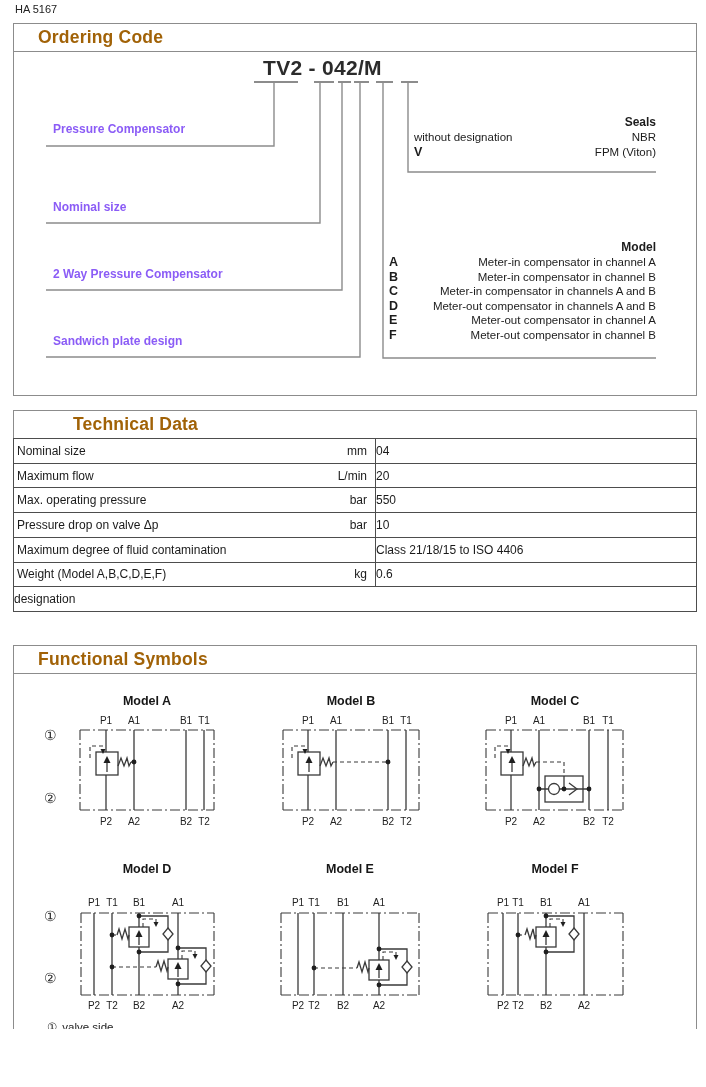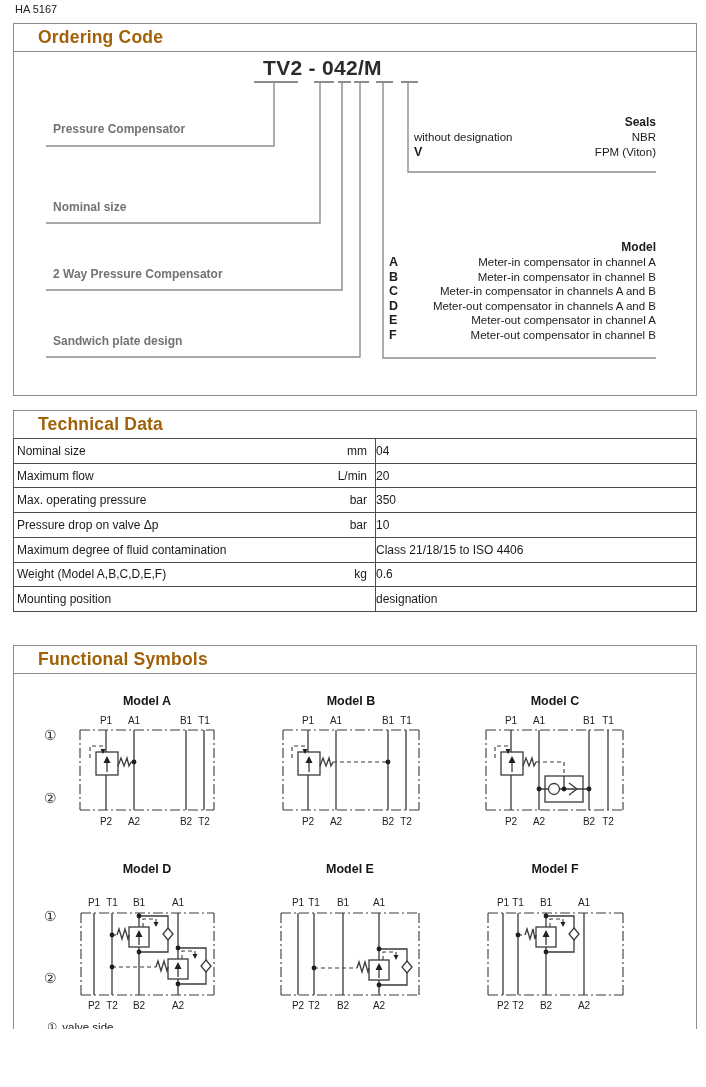--- a/index.html
+++ b/index.html
@@ -7,21 +7,21 @@
         font-family:"Liberation Sans",sans-serif;color:#1a1a1a;}
   .doc-number{position:absolute;left:15px;top:3px;font-size:11px;color:#222;}
   .strip{position:absolute;left:13px;width:684px;height:29px;box-sizing:border-box;
          border:1.5px solid #8c8c8c;background:#fff;}
   .strip h2{margin:0;padding:3px 0 0 24px;font-size:17.5px;font-weight:bold;color:#a16207;letter-spacing:.2px;}
   .body-box{position:absolute;left:13px;width:684px;box-sizing:border-box;
             border:1.5px solid #8c8c8c;border-top:none;background:#fff;}
   
   .oc-code{position:absolute;left:249px;top:4px;font-size:21px;font-weight:bold;color:#2b2b2b;letter-spacing:.3px;}
   .oc-svg{position:absolute;left:0;top:0;}
-  .callout{position:absolute;left:39px;font-size:12px;font-weight:bold;color:#737373;white-space:nowrap;}
+  .callout{position:absolute;left:39px;font-size:12px;font-weight:bold;color:#8b5cf6;white-space:nowrap;}
   .opt-block{position:absolute;font-size:11.5px;color:#1c1c1c;}
   .opt-head{font-weight:bold;font-size:12px;text-align:right;line-height:15px;}
   .opt-row{display:flex;justify-content:space-between;line-height:14.6px;}
   .opt-row .code{font-weight:bold;font-size:12.5px;}
   .opt-row .desc{text-align:right;}
   
   .tech-table{position:absolute;left:13px;top:438px;width:684px;height:174px;box-sizing:border-box;
               border:1.4px solid #4d4d4d;display:flex;flex-direction:column;}
   .t-row{flex:1;display:flex;align-items:center;font-size:12px;border-top:1.2px solid #4d4d4d;}
   .t-row:first-child{border-top:none;}
@@ -120,21 +120,21 @@
         <span class="desc" style="font-weight:normal">without designation</span>
         <span class="desc">NBR</span>
       </div>
       <div class="opt-row">
         <span class="code">V</span>
         <span class="desc">FPM (Viton)</span>
       </div>
     </div>
   </div>
 
-  <div class="strip" style="top:410px;">
+  <div class="strip" style="top:410px;padding-left:35px;">
     <h2>Technical Data</h2>
   </div>
   <div class="tech-table">
     <div class="t-row">
       <div class="t-param">
           <span>Nominal size</span>
           <span>mm</span>
         </div>
       <div class="t-value">04</div>
     </div>
@@ -143,21 +143,21 @@
           <span>Maximum flow</span>
           <span>L/min</span>
         </div>
       <div class="t-value">20</div>
     </div>
     <div class="t-row">
       <div class="t-param">
           <span>Max. operating pressure</span>
           <span>bar</span>
         </div>
-      <div class="t-value">350</div>
+      <div class="t-value">550</div>
     </div>
     <div class="t-row">
       <div class="t-param">
           <span>Pressure drop on valve Δp</span>
           <span>bar</span>
         </div>
       <div class="t-value">10</div>
     </div>
     <div class="t-row">
       <div class="t-param">
@@ -167,24 +167,20 @@
       <div class="t-value">Class 21/18/15 to ISO 4406</div>
     </div>
     <div class="t-row">
       <div class="t-param">
           <span>Weight (Model A,B,C,D,E,F)</span>
           <span>kg</span>
         </div>
       <div class="t-value">0.6</div>
     </div>
     <div class="t-row">
-      <div class="t-param">
-          <span>Mounting position</span>
-          <span></span>
-        </div>
       <div class="t-value">designation</div>
     </div>
   </div>
 
   <div class="strip" style="top:645px;">
     <h2>Functional Symbols</h2>
   </div>
   <div class="body-box" style="top:674px;height:396px;">
 
     <span class="marker" style="left:30px;top:53px;">①</span>

